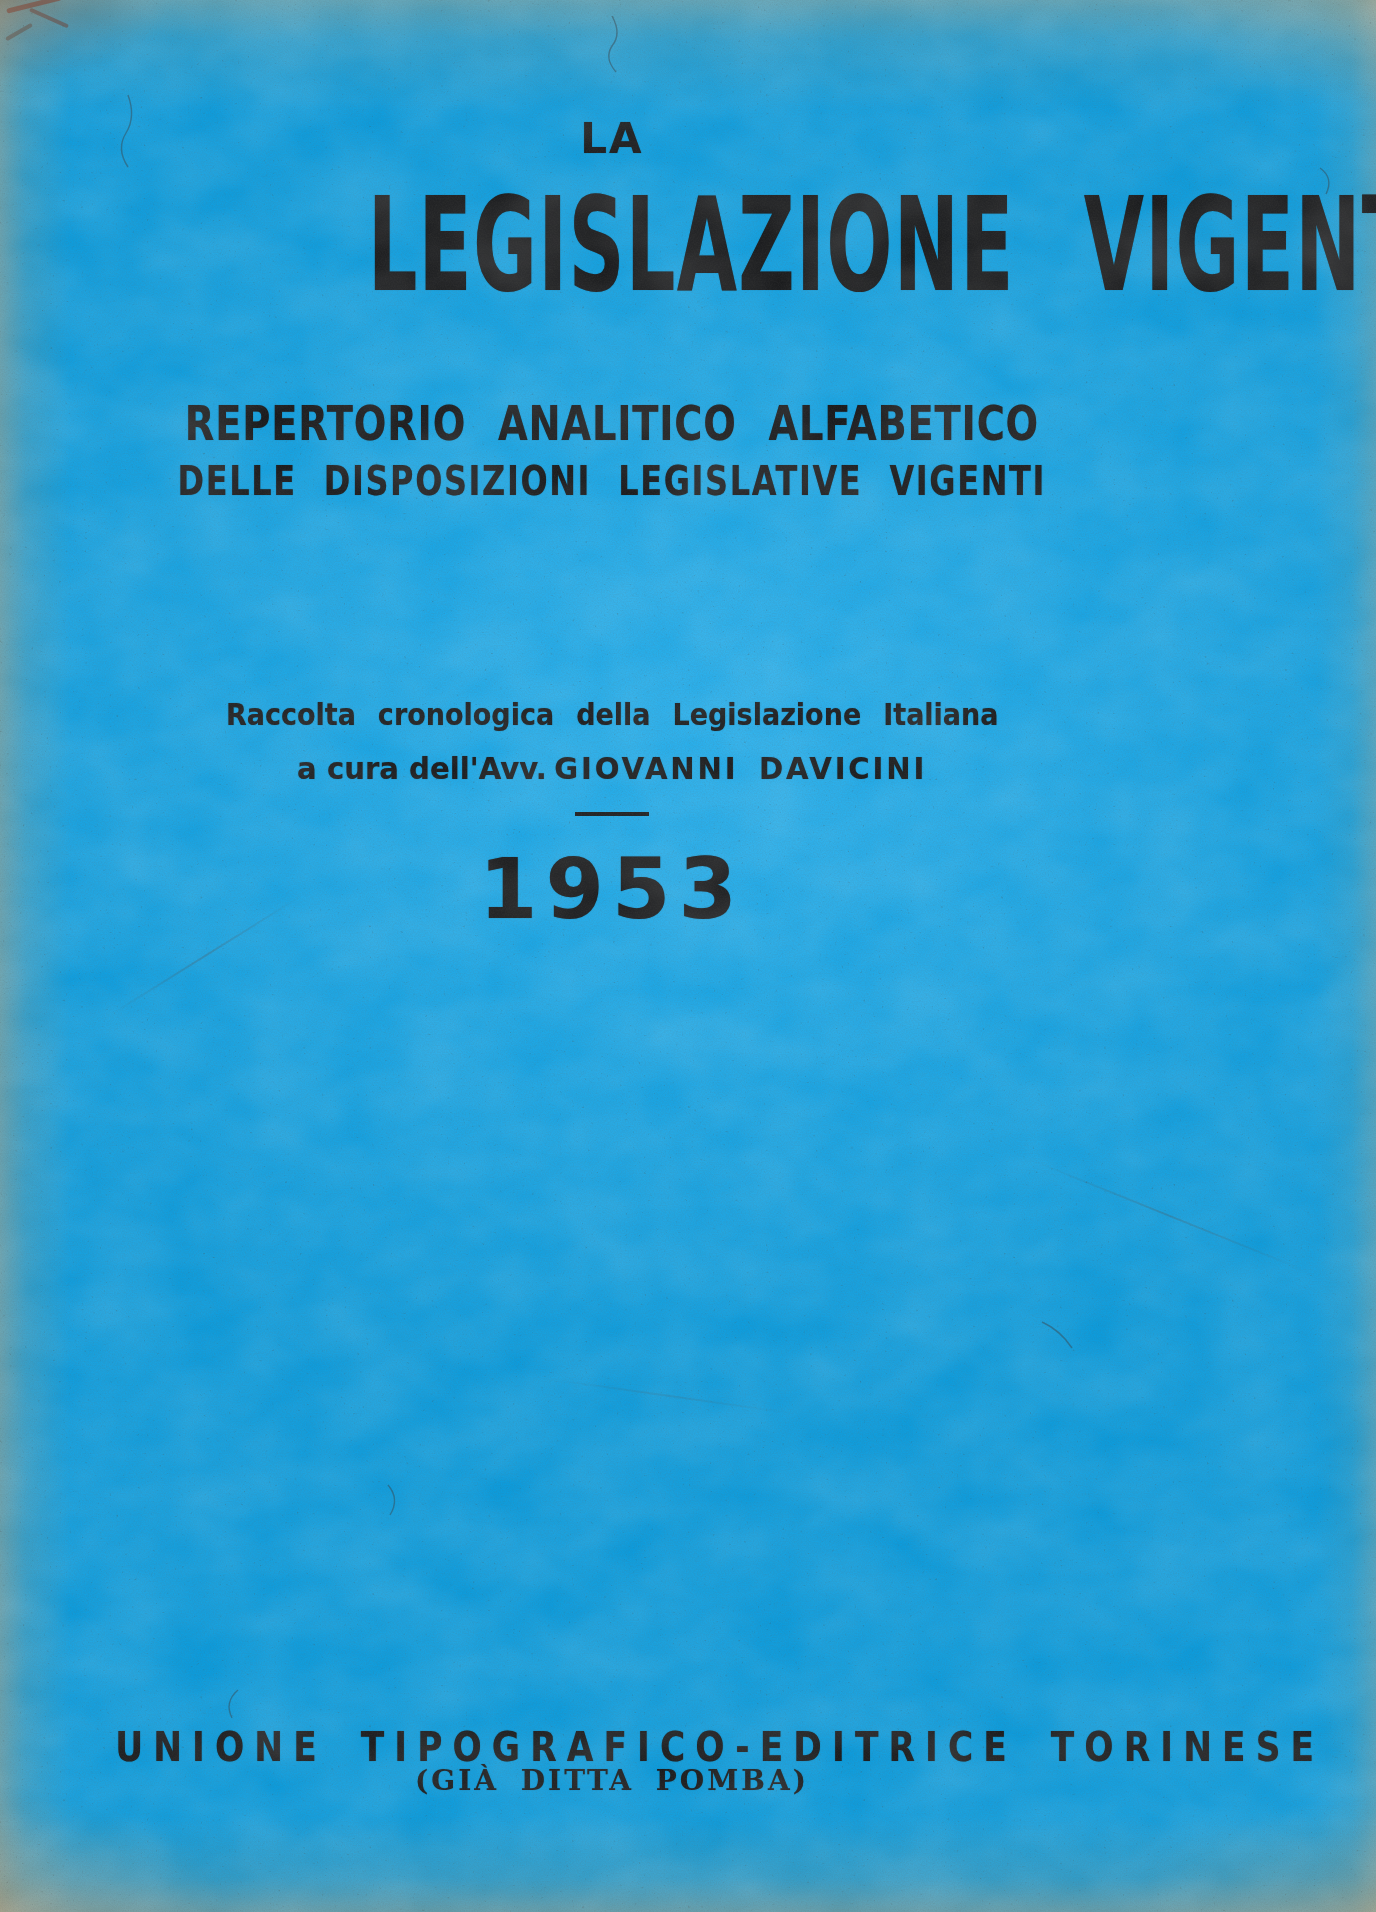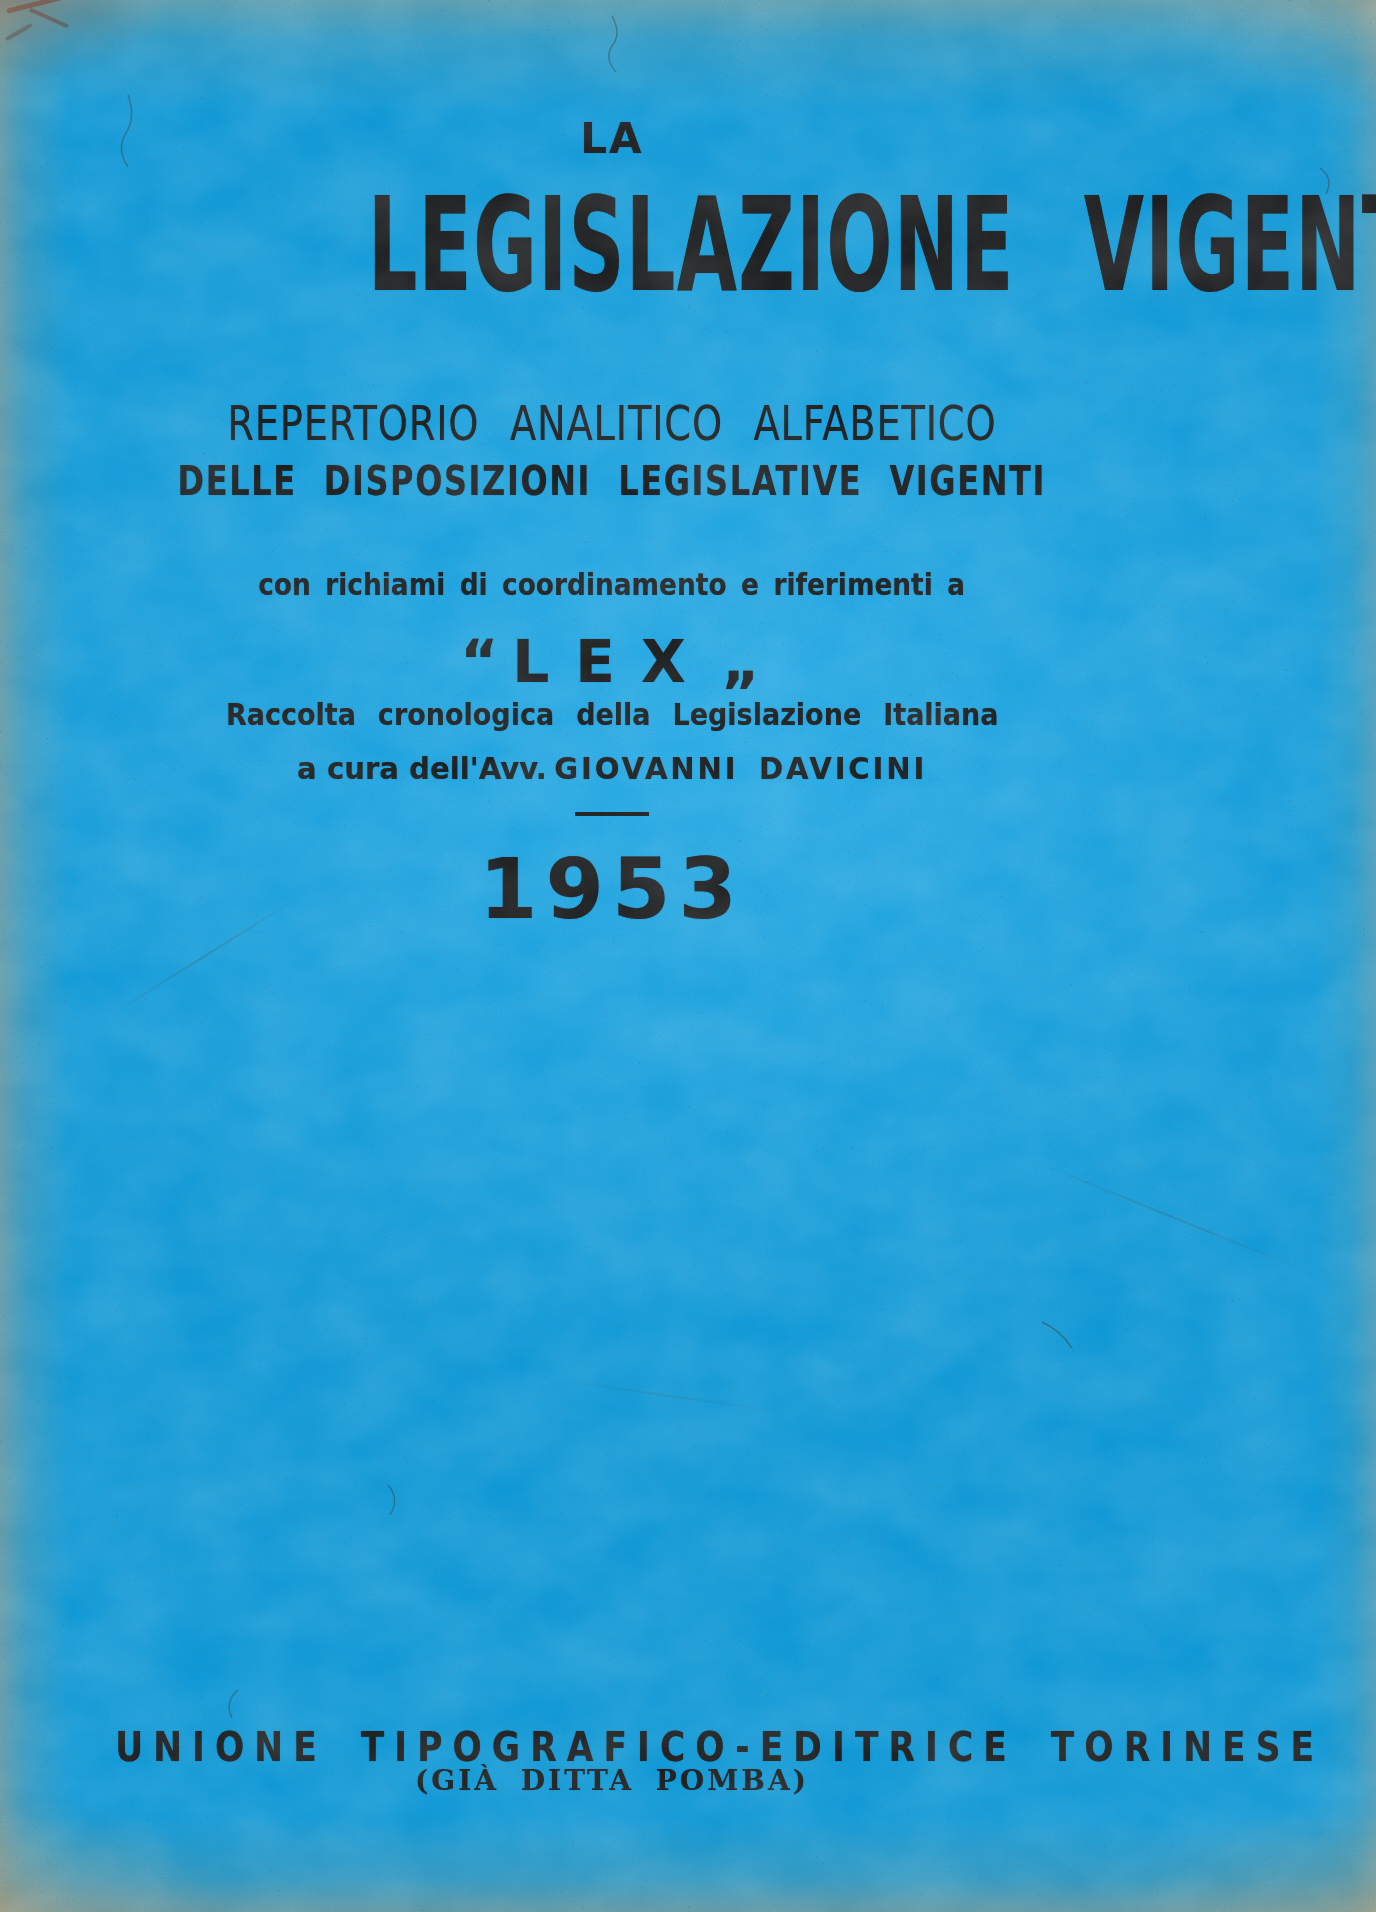--- a/index.html
+++ b/index.html
@@ -36,21 +36,21 @@
 
   .texture { position: absolute; inset: 0; z-index: 5; pointer-events: none; }
 
   .content { position: absolute; top: 0; left: 0; right: 152px; bottom: 0; z-index: 4; color: #1a1b1d; text-align: center; }
   .line { position: absolute; left: 0; right: 0; line-height: 1; white-space: nowrap; text-shadow: 0 0 1px rgba(24,24,26,0.55); }
   .cond { display: inline-block; transform-origin: 50% 50%; }
 
   .pretitle   { top: 118px; font-size: 42px; font-weight: bold; letter-spacing: 2px; }
   .title      { top: 180px; font-size: 130px; font-weight: bold; }
   .title .cond{ transform: scaleX(0.60); word-spacing: 0.52em; letter-spacing: 2px; }
-  .sub1       { top: 399px; font-size: 48px; font-weight: normal; }
+  .sub1       { top: 399px; font-size: 48px; font-weight: bold; }
   .sub1 .cond { transform: scaleX(0.80); word-spacing: 22px; letter-spacing: 1px; }
   .sub2       { top: 461px; font-size: 40px; font-weight: bold; }
   .sub2 .cond { transform: scaleX(0.80); word-spacing: 18px; letter-spacing: 2px; }
   .refline    { top: 570px; font-size: 30px; font-weight: bold; }
   .refline .cond { transform: scaleX(0.88); word-spacing: 6px; }
   .lexline    { top: 633px; font-size: 58px; font-weight: bold; letter-spacing: 4px; }
   .lexline .lexword { letter-spacing: 26px; padding: 0 10px; }
   .seriesline { top: 700px; font-size: 30px; font-weight: bold; }
   .seriesline .cond { transform: scaleX(0.90); word-spacing: 14px; }
   .curatorline{ top: 753px; font-size: 31px; font-weight: bold; }
@@ -75,22 +75,20 @@
   <div class="crease c3"></div>
   <div class="mark m1"></div>
   <div class="mark m2"></div>
   <div class="mark m3"></div>
 
   <div class="content">
     <div class="line pretitle">LA</div>
     <div class="line title"><span class="cond">LEGISLAZIONE VIGENTE</span></div>
     <div class="line sub1"><span class="cond">REPERTORIO ANALITICO ALFABETICO</span></div>
     <div class="line sub2"><span class="cond">DELLE DISPOSIZIONI LEGISLATIVE VIGENTI</span></div>
-    <div class="line refline"><span class="cond">con richiami di coordinamento e riferimenti a</span></div>
-    <div class="line lexline"><span>“</span><span class="lexword">LEX</span><span>„</span></div>
     <div class="line curatorline"><span class="cond"><span>a cura dell'Avv.</span><span class="cname">GIOVANNI DAVICINI</span></span></div>
     <div class="line seriesline"><span class="cond">Raccolta cronologica della Legislazione Italiana</span></div>
     <div class="rule"></div>
     <div class="line year">1953</div>
     <div class="line publisher"><span class="cond">UNIONE TIPOGRAFICO-EDITRICE TORINESE</span></div>
     <div class="line pubsub">(GIÀ DITTA POMBA)</div>
   </div>
 
   <svg class="texture" width="1376" height="1912" viewBox="0 0 1376 1912" preserveAspectRatio="none" aria-hidden="true">
     <defs>

